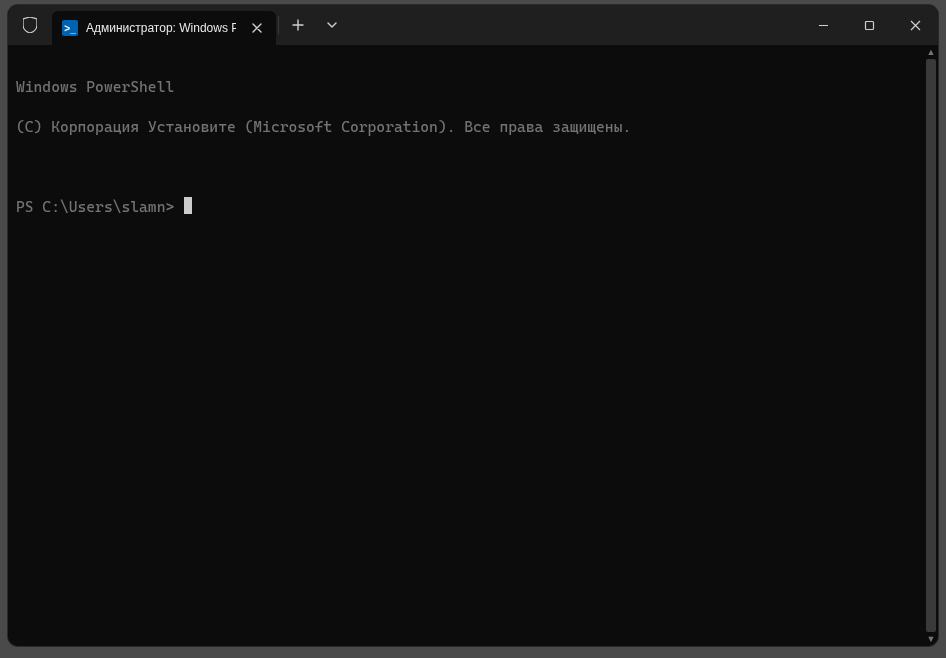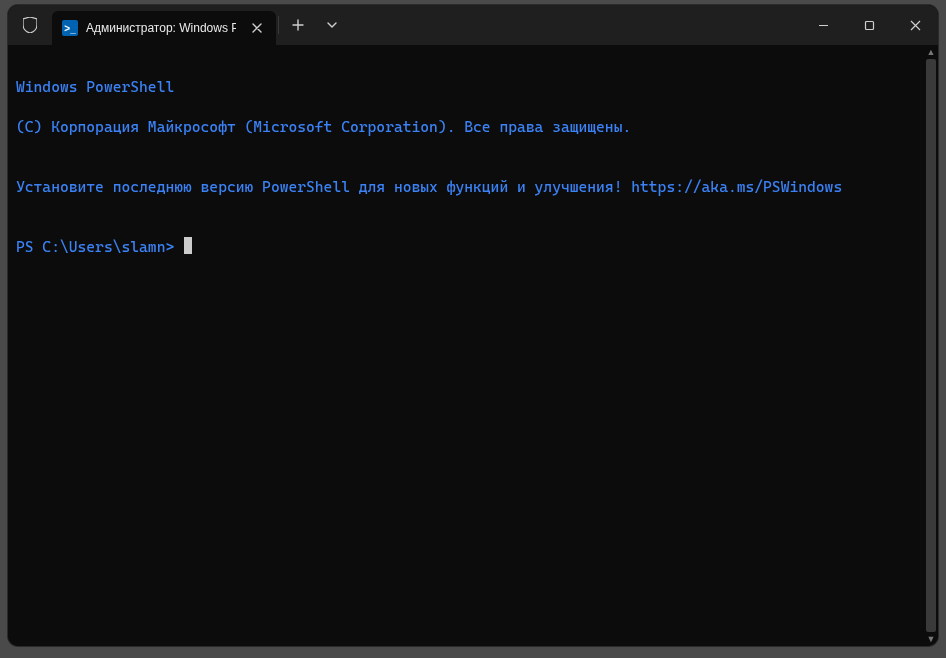--- a/index.html
+++ b/index.html
@@ -127,21 +127,21 @@
     flex: 1;
     position: relative;
     display: flex;
     overflow: hidden;
     border-bottom-left-radius: 10px;
     border-bottom-right-radius: 10px;
   }
   .terminal {
     flex: 1;
     background: #0c0c0c;
-    color: #3b82f6;
+    color: #737373;
     font-family: Consolas, "Cascadia Mono", monospace;
     font-size: 15px;
     line-height: 20px;
     padding: 12px 8px;
     white-space: pre;
     position: relative;
   }
   .terminal .line { white-space: pre; }
   .prompt-line { display: flex; }
   .cmd-wrap { position: relative; display: inline-block; }
@@ -244,23 +244,22 @@
           <svg width="11" height="11" viewBox="0 0 11 11">
               <path d="M1 1 L10 10 M10 1 L1 10" stroke="#cfcfcf" stroke-width="1.2"></path>
             </svg>
         </div>
       </div>
     </div>
 
     <div class="terminal-area">
       <div class="terminal">
 <div class="line">Windows PowerShell</div>
-<div class="line">(C) Корпорация Майкрософт (Microsoft Corporation). Все права защищены.</div>
+<div class="line">(C) Корпорация Установите (Microsoft Corporation). Все права защищены.</div>
 <div class="line"></div>
-<div class="line">Установите последнюю версию PowerShell для новых функций и улучшения! https://aka.ms/PSWindows</div>
 <div class="line"></div>
 <div class="prompt-line"><span>PS C:\Users\slamn&gt; </span><span class="cursor"></span></div>
       </div>
 
       <div class="scrollbar">
         <div class="scroll-up">▲</div>
         <div class="scroll-thumb"></div>
         <div class="scroll-down">▼</div>
       </div>
     </div>

